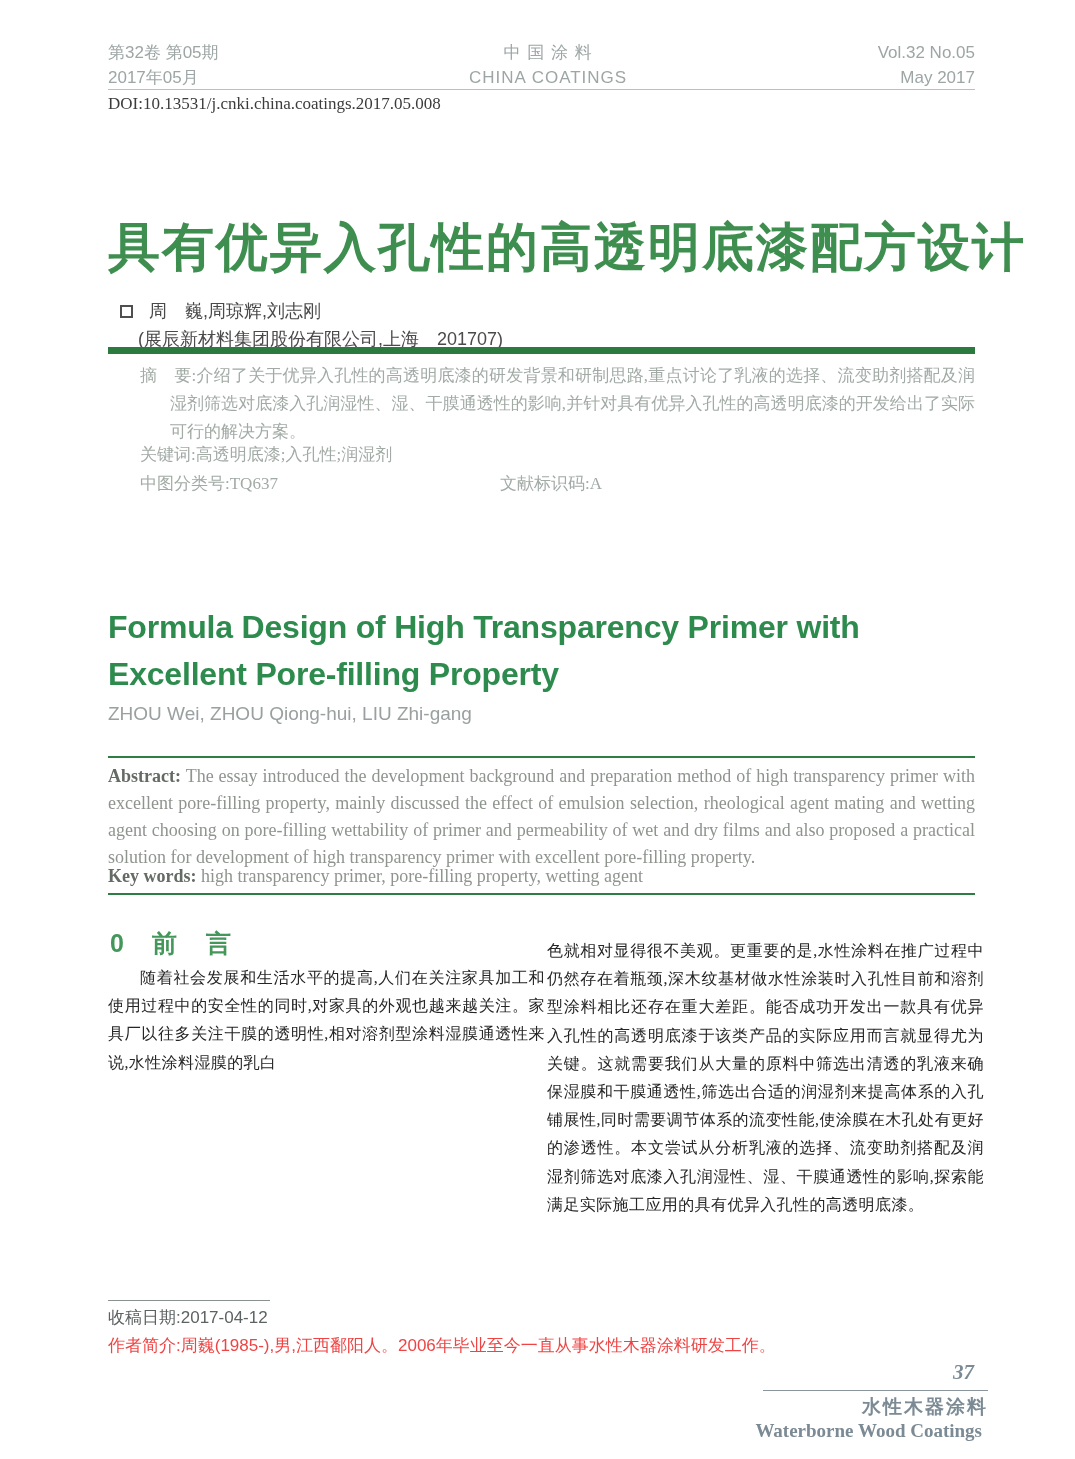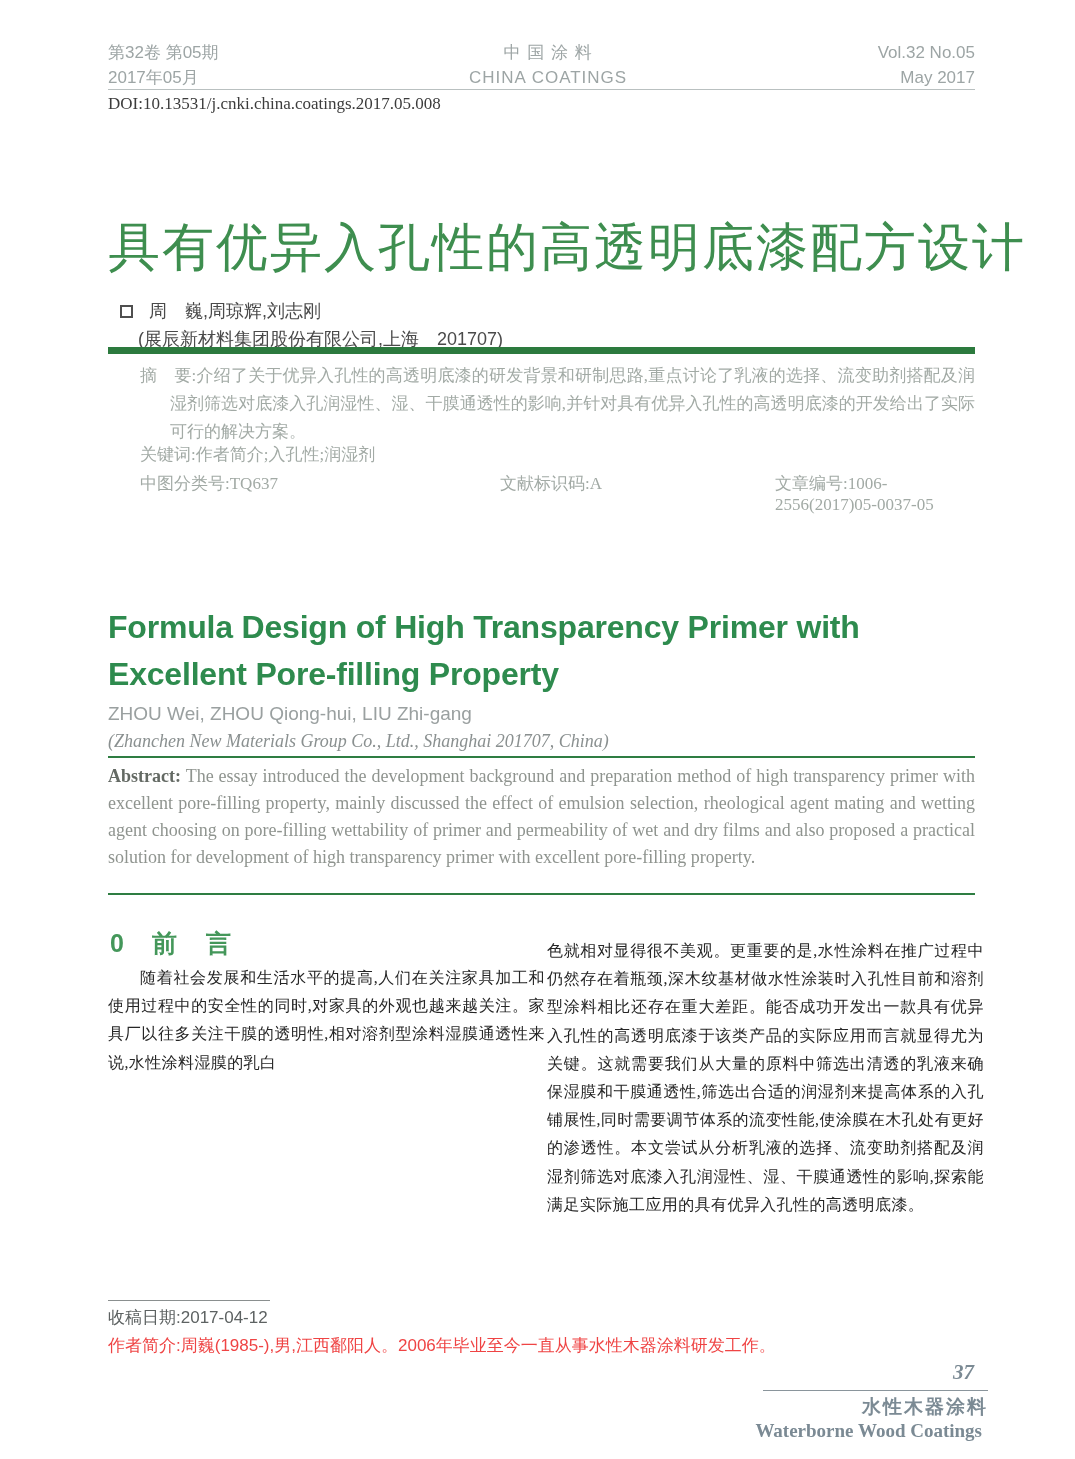--- a/index.html
+++ b/index.html
@@ -21,21 +21,21 @@
   .journal-header .col-c { text-align: center; letter-spacing: 1px; }
   .journal-header .col-r { text-align: right; }
   .doi-line {
     position: absolute; top: 94px; left: 108px;
     font-family: "Liberation Serif", serif; font-size: 17px; color: #3c3c3c;
   }
 
   
   .title-cn {
     position: absolute; top: 213px; left: 108px; width: 867px;
-    text-align: center; font-size: 52px; font-weight: 400;
+    text-align: center; font-size: 52px; font-weight: 700;
     color: #3e8e4f; letter-spacing: 2px; white-space: nowrap;
   }
   .authors-cn {
     position: absolute; top: 299px; left: 120px;
     font-size: 18px; color: #4a4a4a; display: flex; align-items: center;
   }
   .author-square {
     display: inline-block; width: 13px; height: 13px;
     border: 2px solid #4f4f4f; margin-right: 16px;
   }
@@ -175,33 +175,32 @@
 
   <h1 class="title-cn">具有优异入孔性的高透明底漆配方设计</h1>
   <div class="authors-cn">
     <span class="author-square"></span>
     <span>周　巍,周琼辉,刘志刚</span>
   </div>
   <div class="affiliation-cn">(展辰新材料集团股份有限公司,上海　201707)</div>
   <div class="green-bar"></div>
 
   <div class="abstract-cn"><span>摘　要:</span><span>介绍了关于优异入孔性的高透明底漆的研发背景和研制思路,重点讨论了乳液的选择、流变助剂搭配及润湿剂筛选对底漆入孔润湿性、湿、干膜通透性的影响,并针对具有优异入孔性的高透明底漆的开发给出了实际可行的解决方案。</span></div>
-  <div class="keywords-cn"><span>关键词:</span><span>作者简介;入孔性;润湿剂</span></div>
+  <div class="keywords-cn"><span>关键词:</span><span>高透明底漆;入孔性;润湿剂</span></div>
   <div class="class-row">
     <span class="clc">中图分类号:TQ637</span>
     <span class="doc-code">文献标识码:A</span>
-    <span class="article-id">文章编号:1006-2556(2017)05-0037-05</span>
   </div>
 
   <h2 class="title-en">Formula Design of High Transparency Primer with Excellent Pore-filling Property</h2>
   <div class="authors-en">ZHOU Wei, ZHOU Qiong-hui, LIU Zhi-gang</div>
-  <div class="affiliation-en">(Zhanchen New Materials Group Co., Ltd., Shanghai 201707, China)</div>
   <div class="rule-green top-rule"></div>
 
   <div class="abstract-en"><b>Abstract:</b><span> The essay introduced the development background and preparation method of high transparency primer with excellent pore-filling property, mainly discussed the effect of emulsion selection, rheological agent mating and wetting agent choosing on pore-filling wettability of primer and permeability of wet and dry films and also proposed a practical solution for development of high transparency primer with excellent pore-filling property.</span></div>
+  <div class="keywords-en"><b>Key words:</b><span> high transparency primer, pore-filling property, wetting agent</span></div>
   <div class="rule-green bottom-rule"></div>
 
   <div class="section-heading">
     <span class="sec-no">0</span><span>前　言</span>
   </div>
 
   <div class="body-col col-left">
     <p class="indent">随着社会发展和生活水平的提高,人们在关注家具加工和使用过程中的安全性的同时,对家具的外观也越来越关注。家具厂以往多关注干膜的透明性,相对溶剂型涂料湿膜通透性来说,水性涂料湿膜的乳白</p>
   </div>
   <div class="body-col col-right">

